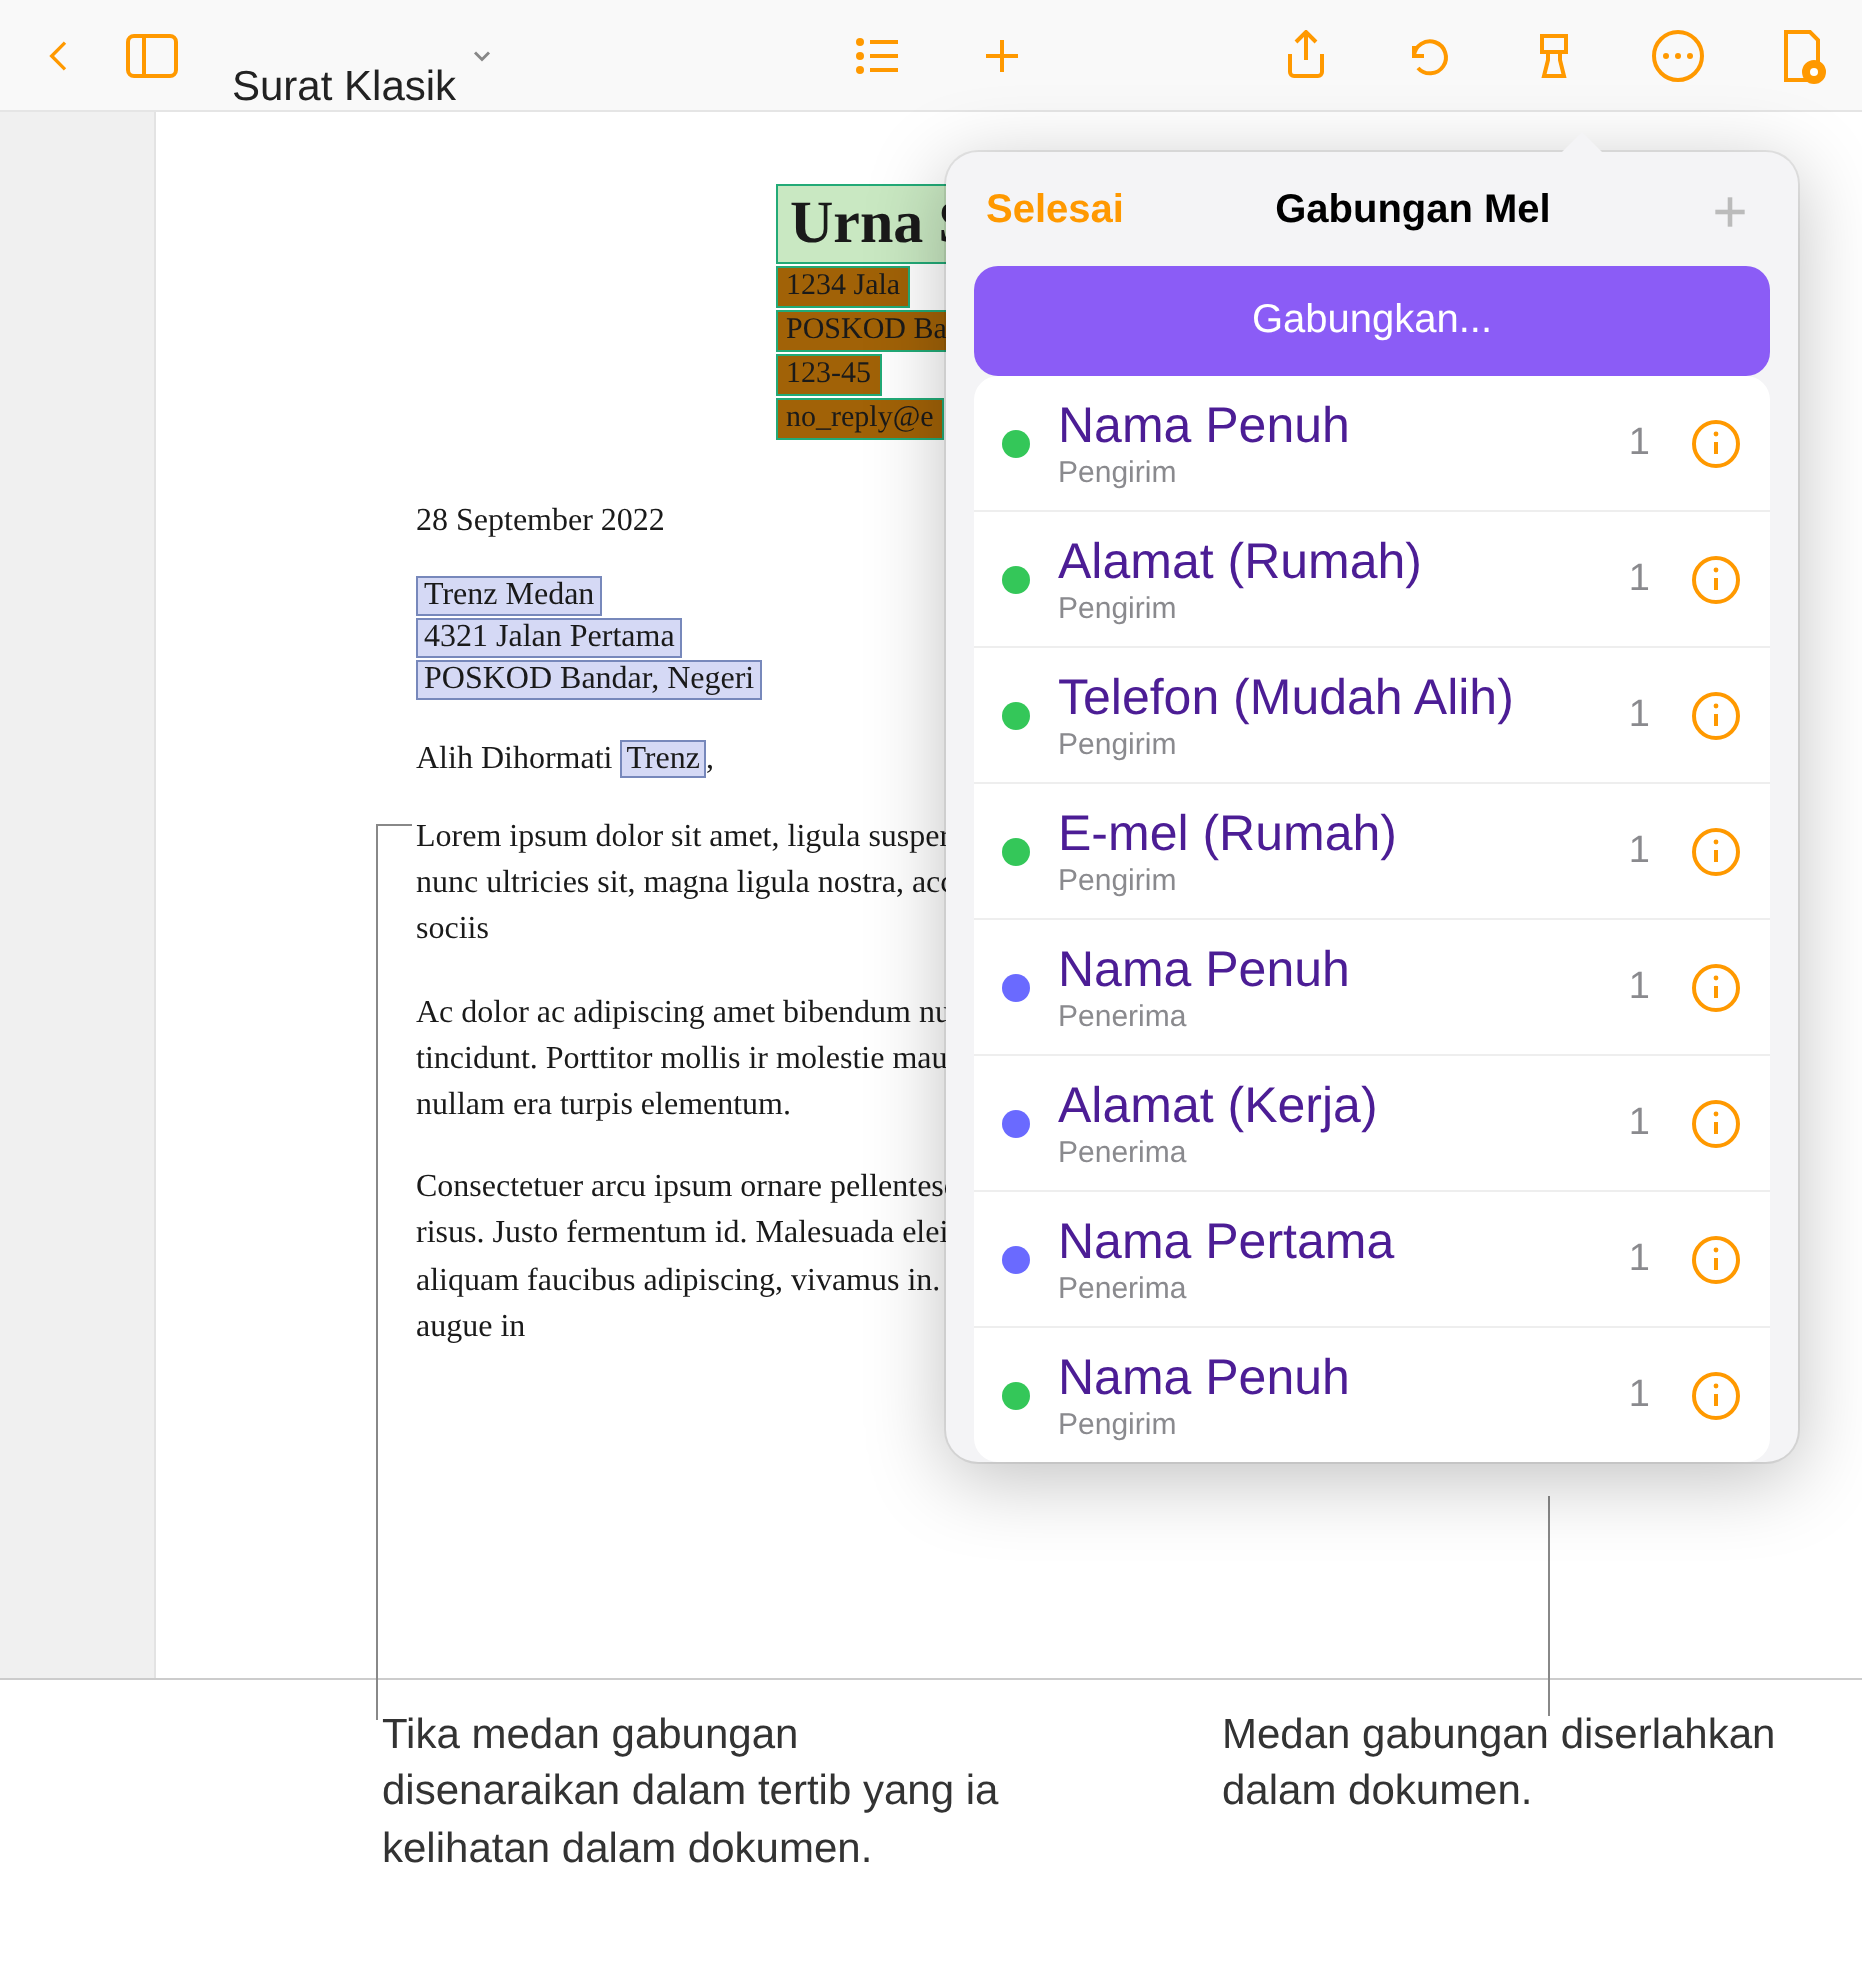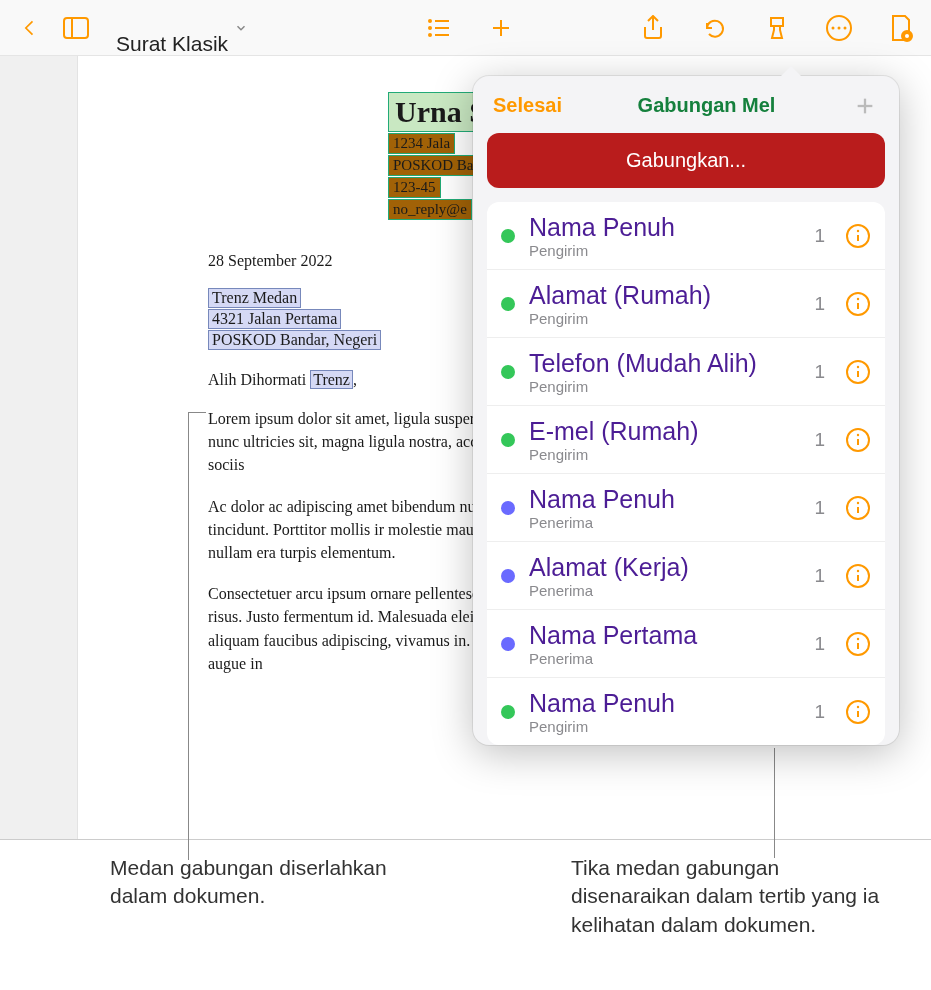--- a/index.html
+++ b/index.html
@@ -78,25 +78,25 @@
       box-shadow: 0 8px 40px rgba(0,0,0,0.25), 0 0 0 1px rgba(0,0,0,0.08);
       padding: 12px 14px 0 14px;
     }
     .popover::before {
       content: ""; position: absolute; top: -10px; right: 98px;
       border: 10px solid transparent; border-bottom-color: #f4f4f6;
       border-top: none;
     }
     .pop-header { display: flex; align-items: center; padding: 6px 6px 16px 6px;}
     .pop-done { color: #f90; font-size: 20px; font-weight: 600; cursor:pointer;}
-    .pop-title { flex:1; text-align:center; font-size: 20px; font-weight: 600; color:#15803d;}
+    .pop-title { flex:1; text-align:center; font-size: 20px; font-weight: 600; color:#000000;}
     .pop-add { width: 28px; display:flex; justify-content:center; cursor:pointer;}
     .merge-btn {
-      background: #b91c1c; color: #fff; font-size: 20px; font-weight: 500;
-      border-radius: 12px; text-align: center; padding: 16px 0; margin-bottom: 14px;
+      background: #8b5cf6; color: #fff; font-size: 20px; font-weight: 500;
+      border-radius: 12px; text-align: center; padding: 16px 0; margin-bottom: 0;
       cursor: pointer;
     }
     .field-list {
       background: #fff; border-radius: 12px; overflow: hidden;
     }
     .field-row {
       display: flex; align-items: center; padding: 10px 14px 10px 14px;
       border-bottom: 1px solid #eee; gap: 14px; cursor: pointer;
     }
     .field-row:last-child { border-bottom: none; }
@@ -209,22 +209,22 @@
     <p class="body-p">Ac dolor ac adipiscing amet bibendum nu et, pharetra sodales , feugiat ullamcorper aliquet, lectus tincidunt. Porttitor mollis ir molestie mauris ligula laoreet, vehicula ele sollicitudin amet eleifend dolor nullam era turpis elementum.</p>
     <p class="body-p">Consectetuer arcu ipsum ornare pellentesque venenatis, in venenatis ullam, ornare magna erat felis wisi a risus. Justo fermentum id. Malesuada eleifend, tortor molestie, a a vel et. Mauris at suspendisse, neque aliquam faucibus adipiscing, vivamus in. Wisi mattis leo suscipit nec amet, nisl fermentum tempor ac a, augue in</p>
   </div>
 </div>
 
 <div class="callout-line1"></div>
 <div class="callout-h1"></div>
 <div class="callout-line2"></div>
 
 <div class="callouts">
+  <div class="callout callout-right">Tika medan gabungan disenaraikan dalam tertib yang ia kelihatan dalam dokumen.</div>
   <div class="callout">Medan gabungan diserlahkan dalam dokumen.</div>
-  <div class="callout callout-right">Tika medan gabungan disenaraikan dalam tertib yang ia kelihatan dalam dokumen.</div>
 </div>
 
 <div class="popover">
   <div class="pop-header">
     <span class="pop-done">Selesai</span>
     <span class="pop-title">Gabungan Mel</span>
     <span class="pop-add">
       <svg width="22" height="22" viewBox="0 0 24 24">
           <line x1="12" y1="4" x2="12" y2="20" stroke="#bbb" stroke-width="2.5"></line>
           <line x1="4" y1="12" x2="20" y2="12" stroke="#bbb" stroke-width="2.5"></line>

